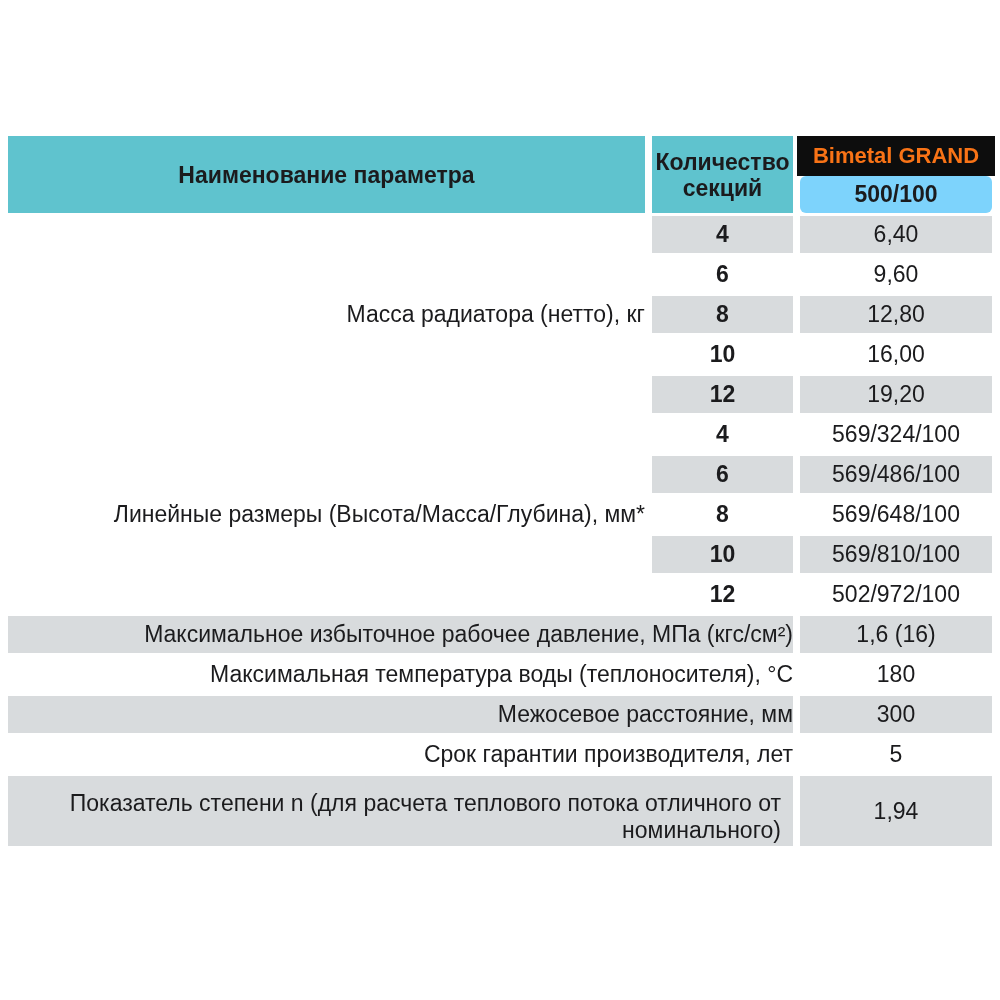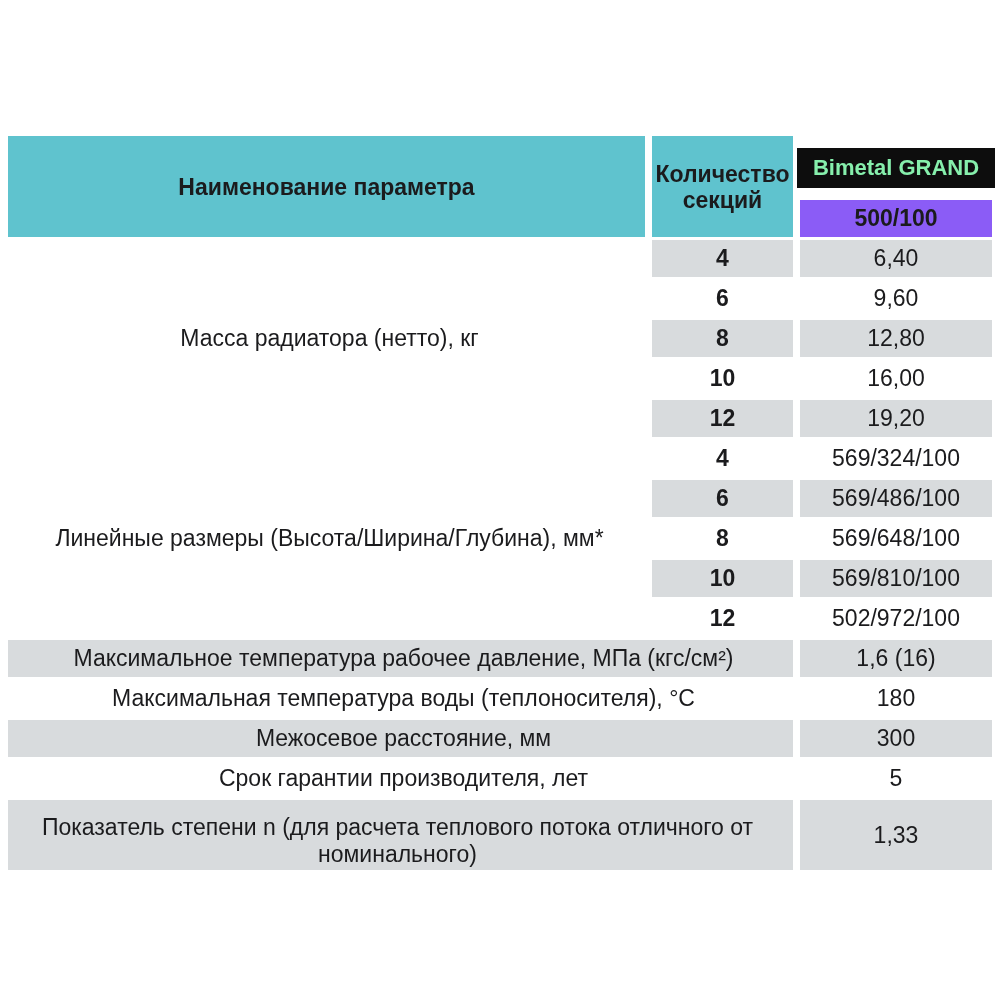--- a/index.html
+++ b/index.html
@@ -29,38 +29,38 @@
     background: #5fc3ce;
     font-weight: bold;
     font-size: 23px;
     text-align: center;
     height: 77px;
     line-height: 26px;
   }
   .brand-cell { height: 77px; vertical-align: top; background: transparent; }
   .brand-top {
     background: #0d0d0d;
-    color: #86efac;
+    color: #f97316;
     font-weight: bold;
     font-size: 22px;
     height: 40px;
-    margin: 12px -3px;
+    margin: 0 -3px;
     display: flex; align-items: center; justify-content: center;
   }
   .brand-bottom {
-    background: #8b5cf6;
+    background: #7dd3fc;
     color: #1b1b1d;
     font-weight: bold;
     font-size: 23px;
     height: 37px;
-    display: flex; align-items: center; justify-content: center;
+    display: flex; align-items: center; justify-content: center; border-radius: 6px;
   }
 
   tr.data td { height: 37px; font-size: 23px; }
-  td.name  { text-align: center; padding-left: 6px; }
+  td.name  { text-align: right; padding-left: 6px; }
   td.count { text-align: center; font-weight: bold; }
   td.val   { text-align: center; }
   td.gray  { background: #d8dbdd; }
   tr.last td { height: 56px; }
   td.name-wrap { line-height: 27px; padding-right: 12px; padding-top: 14px; padding-bottom: 2px; }
 </style>
 </head>
 <body>
 
 <table class="spec">
@@ -96,21 +96,21 @@
   <tr class="data">
     <td class="count">10</td>
     <td class="val">16,00</td>
   </tr>
   <tr class="data">
     <td class="count gray">12</td>
     <td class="val gray">19,20</td>
   </tr>
 
   <tr class="data">
-    <td class="name" rowspan="5">Линейные размеры (Высота/Ширина/Глубина), мм*</td>
+    <td class="name" rowspan="5">Линейные размеры (Высота/Масса/Глубина), мм*</td>
     <td class="count">4</td>
     <td class="val">569/324/100</td>
   </tr>
   <tr class="data">
     <td class="count gray">6</td>
     <td class="val gray">569/486/100</td>
   </tr>
   <tr class="data">
     <td class="count">8</td>
     <td class="val">569/648/100</td>
@@ -118,33 +118,33 @@
   <tr class="data">
     <td class="count gray">10</td>
     <td class="val gray">569/810/100</td>
   </tr>
   <tr class="data">
     <td class="count">12</td>
     <td class="val">502/972/100</td>
   </tr>
 
   <tr class="data">
-    <td class="name gray" colspan="2">Максимальное температура рабочее давление, МПа (кгс/см²)</td>
+    <td class="name gray" colspan="2">Максимальное избыточное рабочее давление, МПа (кгс/см²)</td>
     <td class="val gray">1,6 (16)</td>
   </tr>
   <tr class="data">
     <td class="name" colspan="2">Максимальная температура воды (теплоносителя), °С</td>
     <td class="val">180</td>
   </tr>
   <tr class="data">
     <td class="name gray" colspan="2">Межосевое расстояние, мм</td>
     <td class="val gray">300</td>
   </tr>
   <tr class="data">
     <td class="name" colspan="2">Срок гарантии производителя, лет</td>
     <td class="val">5</td>
   </tr>
   <tr class="data last">
     <td class="name name-wrap gray" colspan="2">Показатель степени n (для расчета теплового потока отличного от номинального)</td>
-    <td class="val gray">1,33</td>
+    <td class="val gray">1,94</td>
   </tr>
 </tbody>
   </table>
 
 </body></html>

